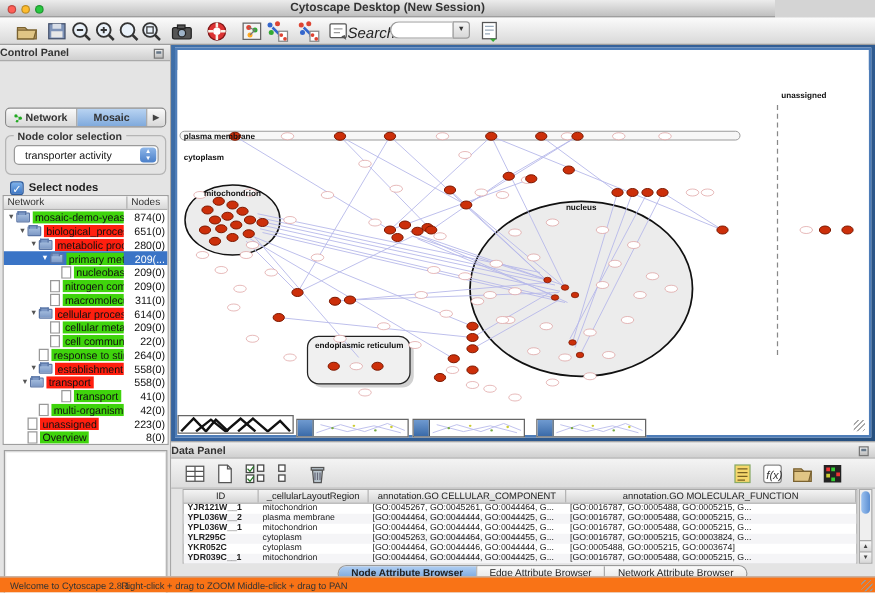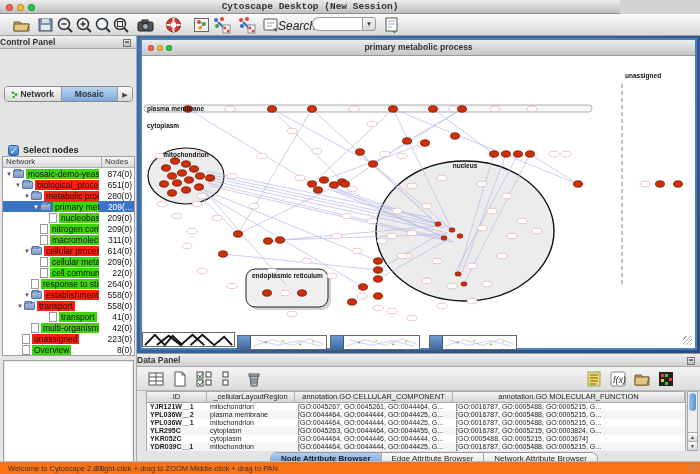--- a/index.html
+++ b/index.html
@@ -1,21 +1,21 @@
 <!DOCTYPE html>
 <html><head>
 <meta charset="utf-8">
 <style>
   * { margin:0; padding:0; box-sizing:border-box; }
   html,body { width:700px; height:474px; }
   body { position:relative; font-family:"Liberation Sans",sans-serif; background:#d4d4d4; overflow:hidden; font-size:9px; color:#222; }
   .abs { position:absolute; }
 
   
-  #titlebar { left:0; top:0; width:620px; height:14px; background:linear-gradient(#ececec,#bfbfbf); border-bottom:1px solid #8e8e8e;font-family:Liberation Mono, monospace; }
+  #titlebar { left:0; top:0; width:620px; height:14px; background:linear-gradient(#ececec,#bfbfbf); border-bottom:1px solid #8e8e8e; }
   .tl { position:absolute; top:3.5px; width:7px; height:7px; border-radius:50%; border:1px solid rgba(0,0,0,.25); }
   .tl.red { background:#ff5f57; } .tl.yel { background:#febc2e; } .tl.grn { background:#28c840; }
   #app-title { width:100%; text-align:center; font-weight:bold; font-size:9.5px; line-height:14px; color:#333; }
 
   
   #toolbar { left:0; top:14px; width:700px; height:22px; background:linear-gradient(#fbfbfb,#d9d9d9); border-bottom:1px solid #9e9e9e; }
   .tbtn { position:absolute; top:2px; width:19px; height:18px; }
   .tbtn svg { width:100%; height:100%; }
   #search-label { left:278px; top:5px; font-size:12px; color:#222;font-style:italic; }
   #search-input { left:312px; top:3px; width:50px; height:14px; border:1px solid #9a9a9a; border-right:none; border-radius:7px 0 0 7px; background:#fff; font-size:8px; padding:0 4px; }
@@ -203,20 +203,27 @@
   <div id="cp-tabs" class="abs">
     <div class="cp-tab"><span class="mini-net-ico"><svg viewBox="0 0 8 8">
             <circle cx="2" cy="2" r="1.5" fill="#2a2"></circle>
             <circle cx="6" cy="4" r="1.5" fill="#2a2"></circle>
             <circle cx="3" cy="7" r="1.2" fill="#2a2"></circle>
             <path d="M2 2 L6 4 L3 7" stroke="#2a2" fill="none" stroke-width=".7"></path>
           </svg></span><span>Network</span></div>
     <div class="cp-tab sel"><span>Mosaic</span></div>
     <div id="cp-tab-more">▶</div>
   </div>
+  <div id="color-group" class="abs">
+    <span id="color-group-label">Node color selection</span>
+    <div id="color-dropdown">
+      <span>transporter activity</span>
+      <span id="dd-stepper">▲<br>▼</span>
+    </div>
+  </div>
   <div id="select-nodes-row" class="abs">
     <span id="select-nodes-check">✓</span>
     <span id="select-nodes-label">Select nodes</span>
   </div>
   <div id="tree-panel" class="abs">
     <div id="tree-header">
       <span class="h1">Network</span>
       <span class="h2">Nodes</span>
     </div>
     <div id="tree-rows">
@@ -322,26 +329,20 @@
           <span class="chip-wrap"><span class="chip green">Overview</span></span>
           <span class="tcount">8(0)</span>
         </div>
       </div>
   </div>
   <div id="birdseye" class="abs"></div>
 </div>
 
 <div id="desktop" class="abs">
   <div id="net-window">
-    <div id="net-titlebar">
-      <span class="tl red" style="left:6px"></span>
-      <span class="tl yel" style="left:15px"></span>
-      <span class="tl grn" style="left:24px"></span>
-      <div id="net-title">primary metabolic process</div>
-    </div>
     <div id="graph-canvas">
         <svg width="553" height="292" id="graph-svg">
           <rect x="2" y="49" width="448" height="7" rx="3.5" fill="#f7f7f7" stroke="#9a9a9a" stroke-width="0.8"></rect>
           <ellipse cx="44" cy="120" rx="38" ry="28" fill="#ececec" stroke="#111" stroke-width="1.2"></ellipse>
           <ellipse cx="323" cy="175" rx="89" ry="70" fill="#ececec" stroke="#111" stroke-width="1.4"></ellipse>
           <rect x="107" y="216" width="82" height="38" rx="9" fill="rgba(0,0,0,.18)"></rect>
           <rect x="104" y="213" width="82" height="38" rx="9" fill="#f0f0f0" stroke="#222" stroke-width="1"></rect>
           <line x1="480" y1="28" x2="480" y2="228" stroke="#888" stroke-dasharray="4,3"></line>
           <line x1="65" y1="118" x2="296" y2="168" stroke="#b7b9ea" stroke-width="0.8" opacity="0.9"></line>
           <line x1="66" y1="121" x2="302" y2="172" stroke="#b7b9ea" stroke-width="0.8" opacity="0.9"></line>

